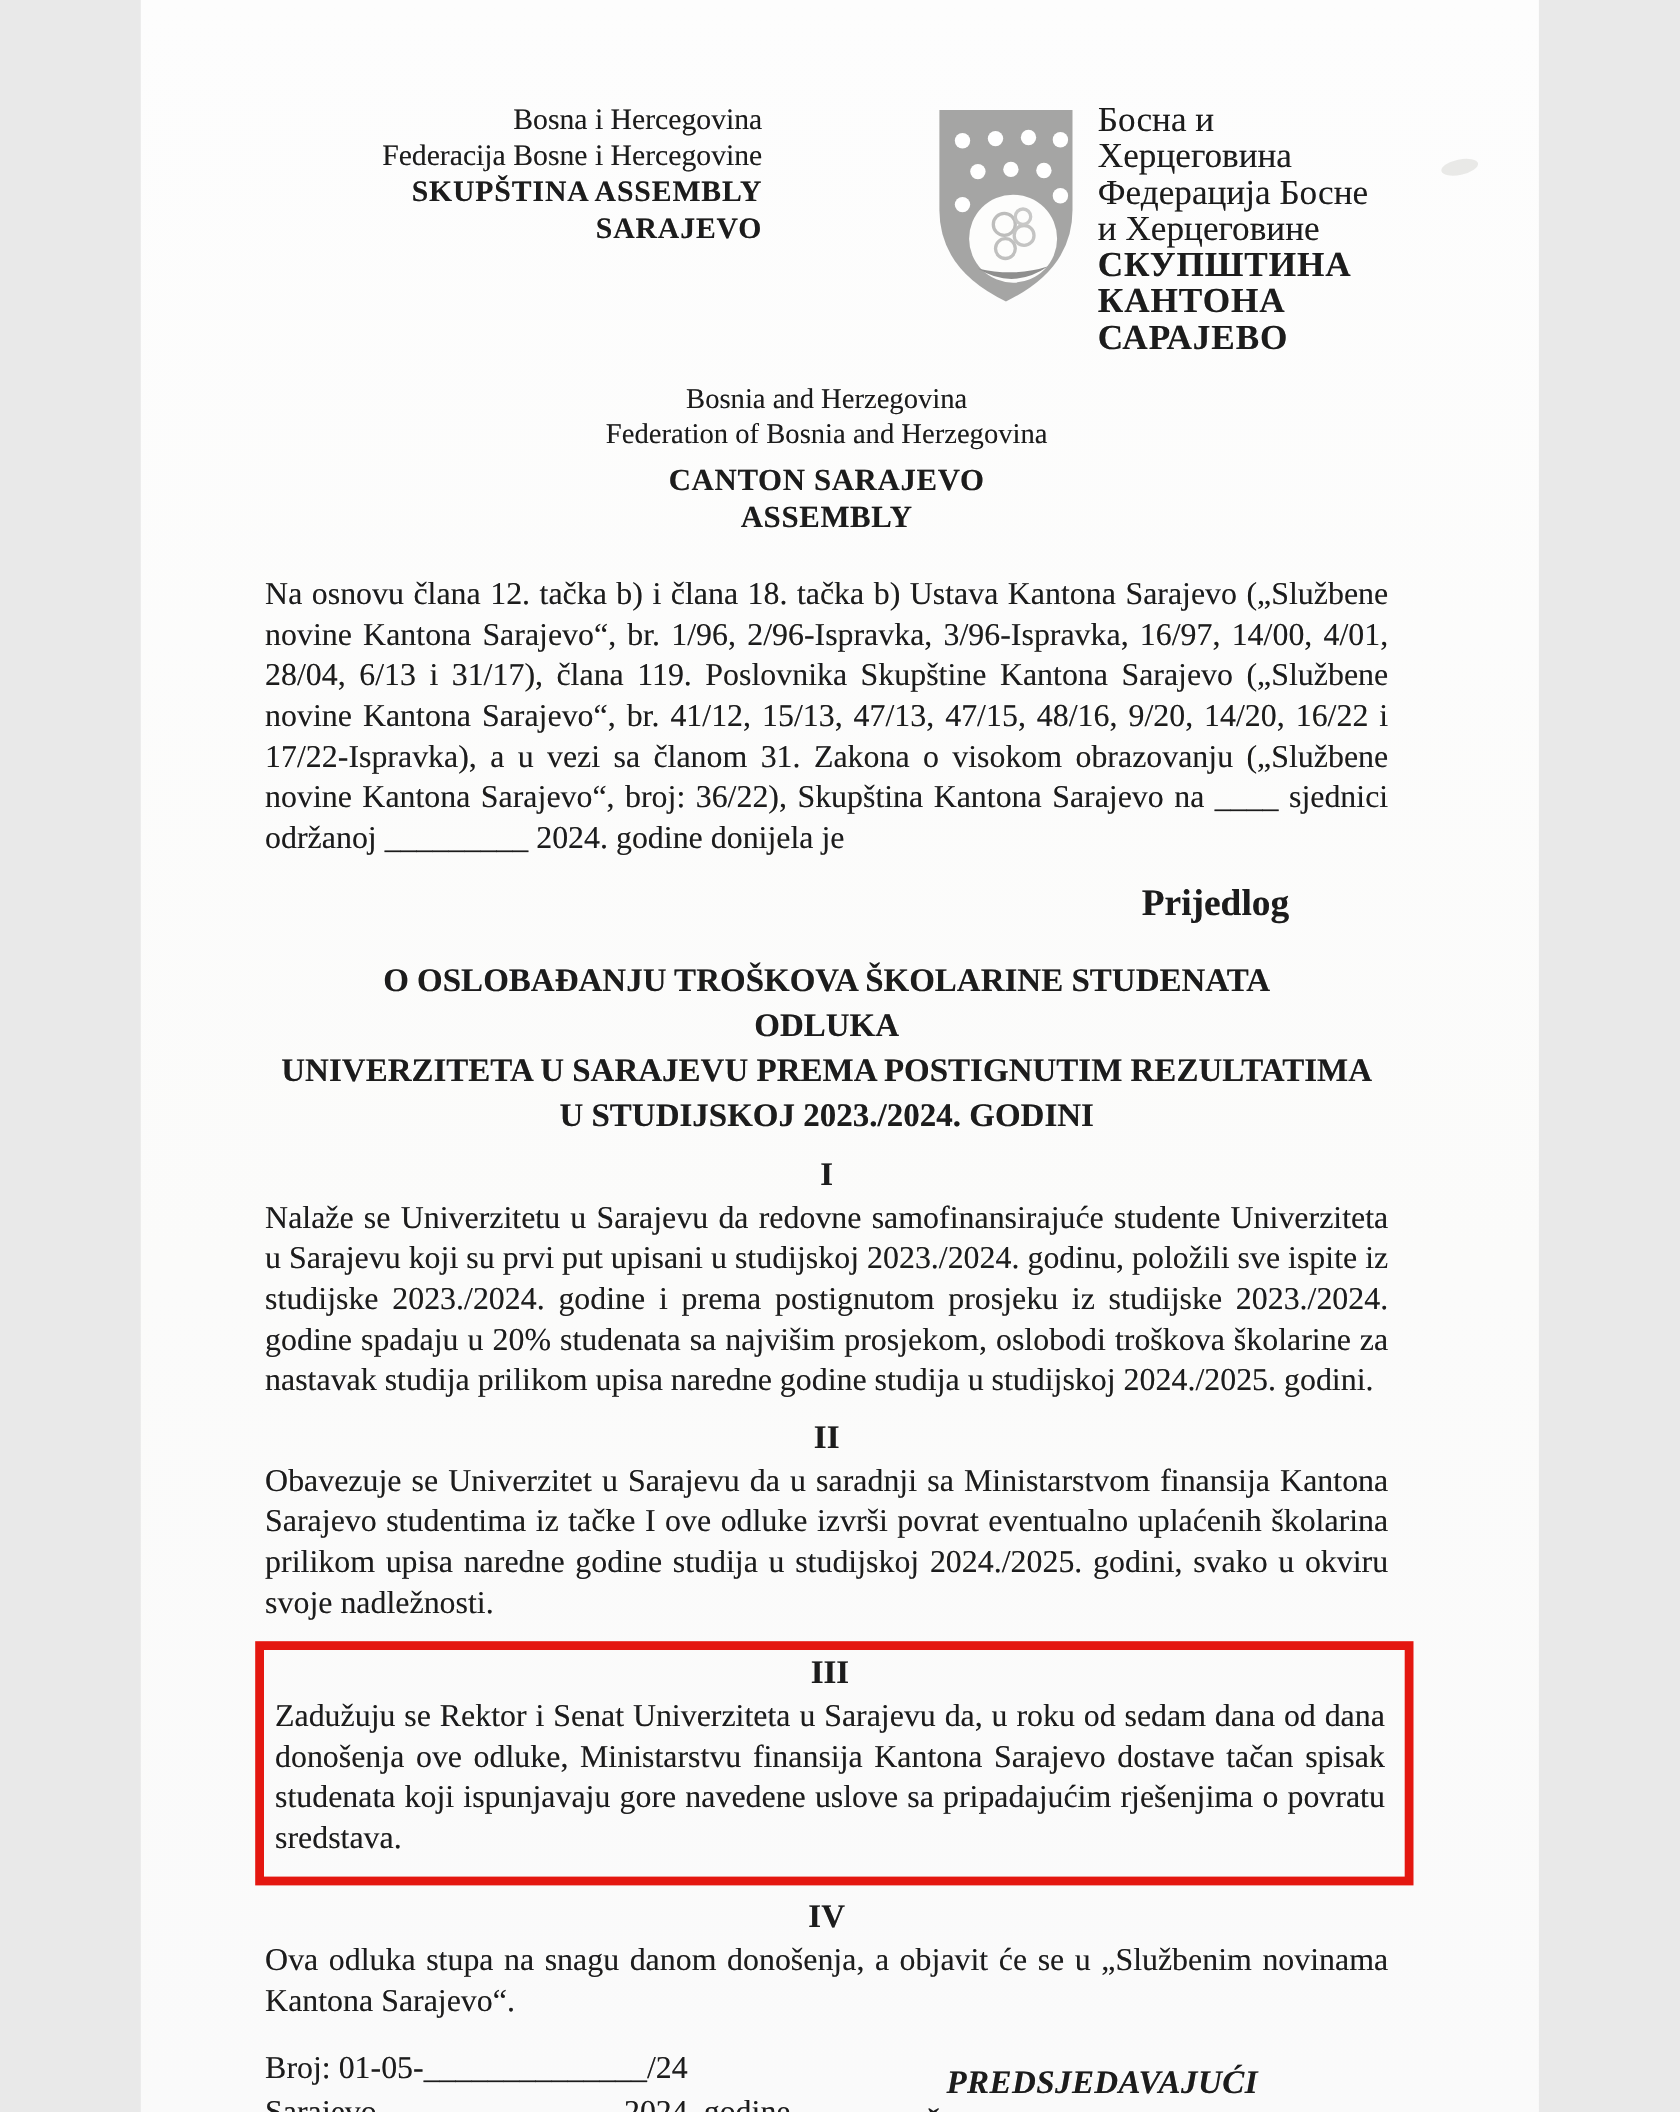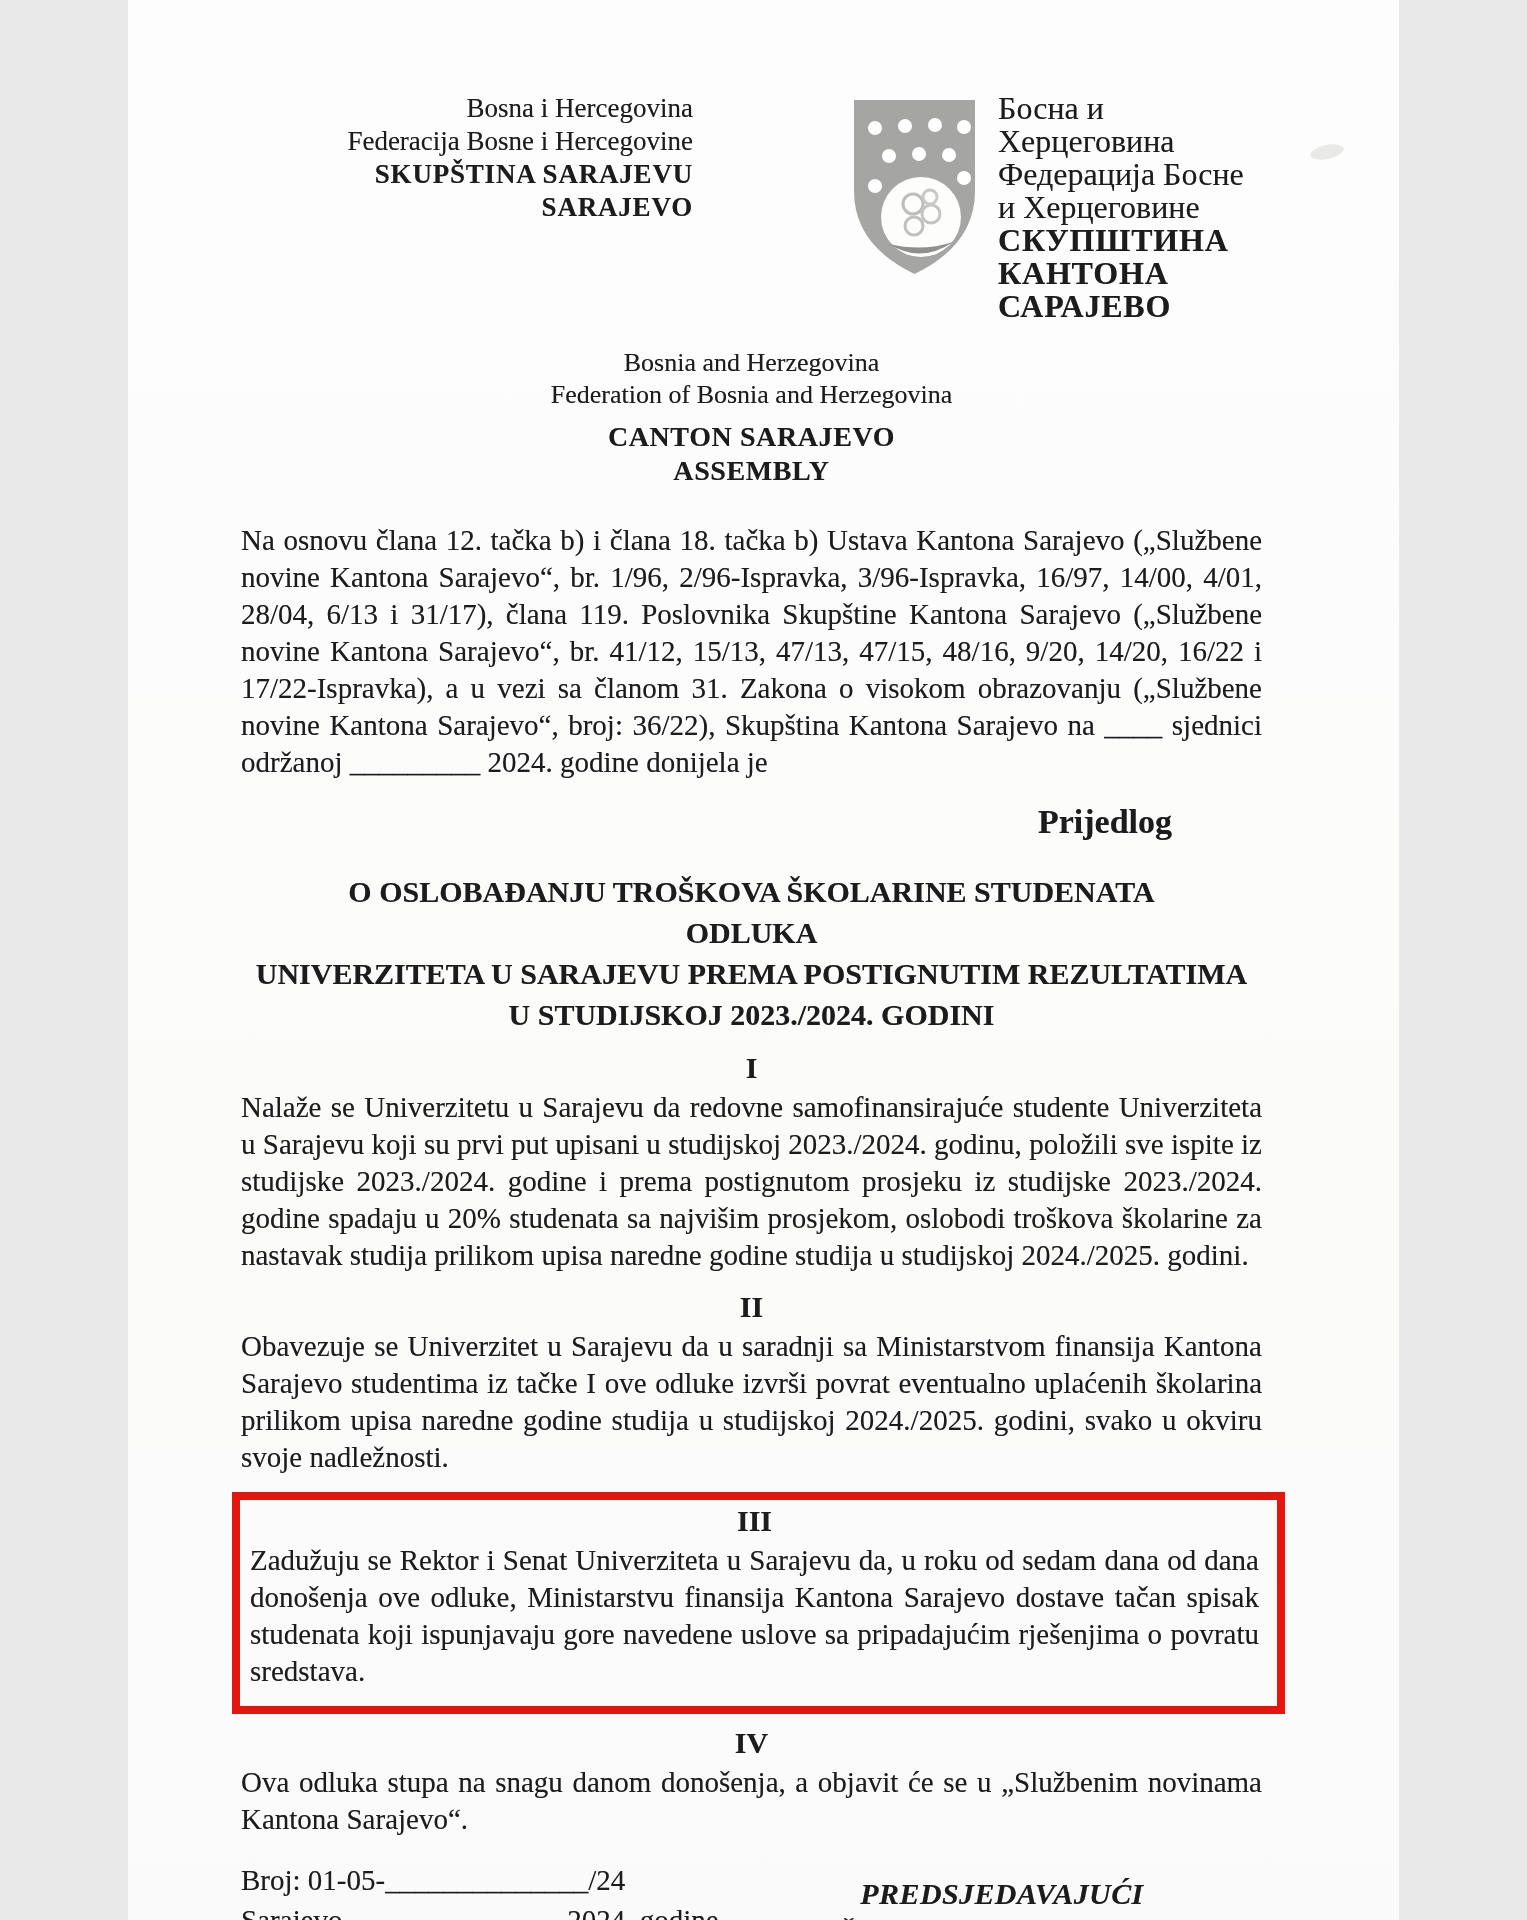--- a/index.html
+++ b/index.html
@@ -50,21 +50,21 @@
 </style>
 </head>
 <body>
 
 <div class="page">
 
   <div class="letterhead">
     <div class="lh-left">
       <div>Bosna i Hercegovina</div>
       <div>Federacija Bosne i Hercegovine</div>
-      <div class="lh-bold">SKUPŠTINA SARAJEVU</div>
+      <div class="lh-bold">SKUPŠTINA ASSEMBLY</div>
       <div class="lh-bold">SARAJEVO</div>
     </div>
     <div class="lh-spacer-a"></div>
     <div class="lh-emblem">
       <svg width="127" height="178" viewBox="0 0 127 178" aria-hidden="true">
         <path d="M3,2 H124 V93 Q124,147 63.5,176 Q3,147 3,93 Z" fill="#a5a5a4"></path>
         <circle cx="24" cy="30" r="7" fill="#ffffff"></circle>
         <circle cx="54" cy="28" r="7" fill="#ffffff"></circle>
         <circle cx="84" cy="27" r="7" fill="#ffffff"></circle>
         <circle cx="113" cy="29" r="7" fill="#ffffff"></circle>

